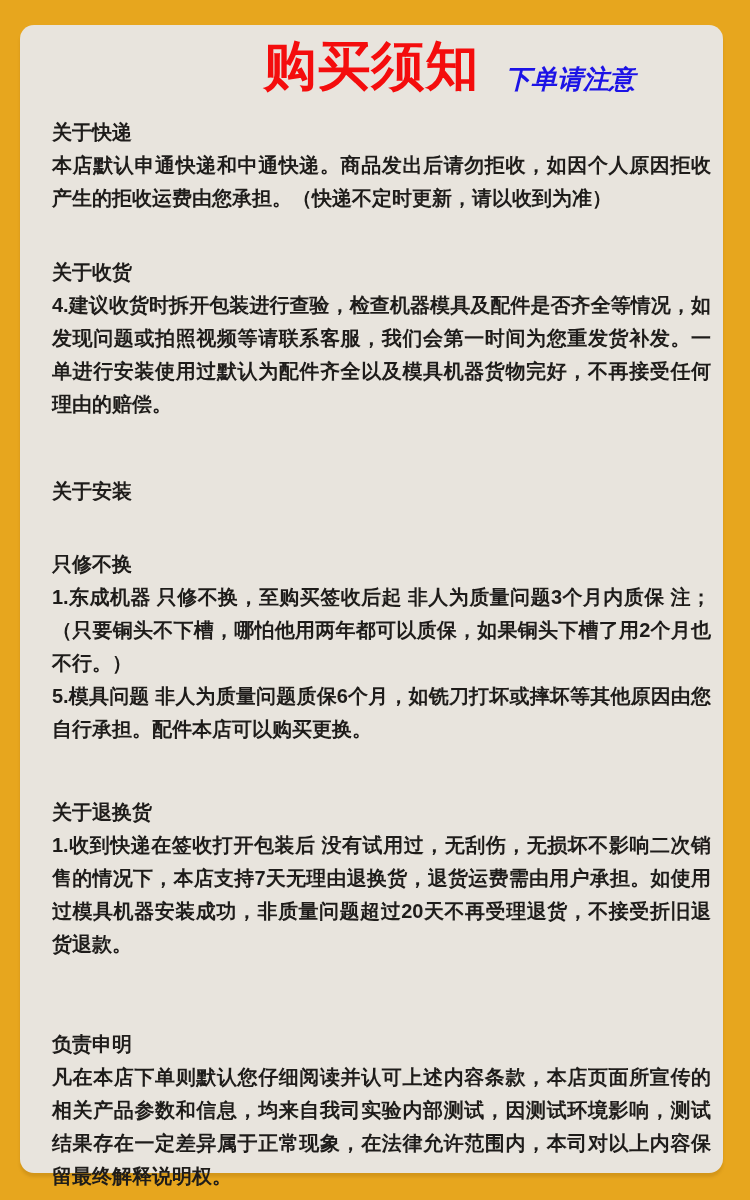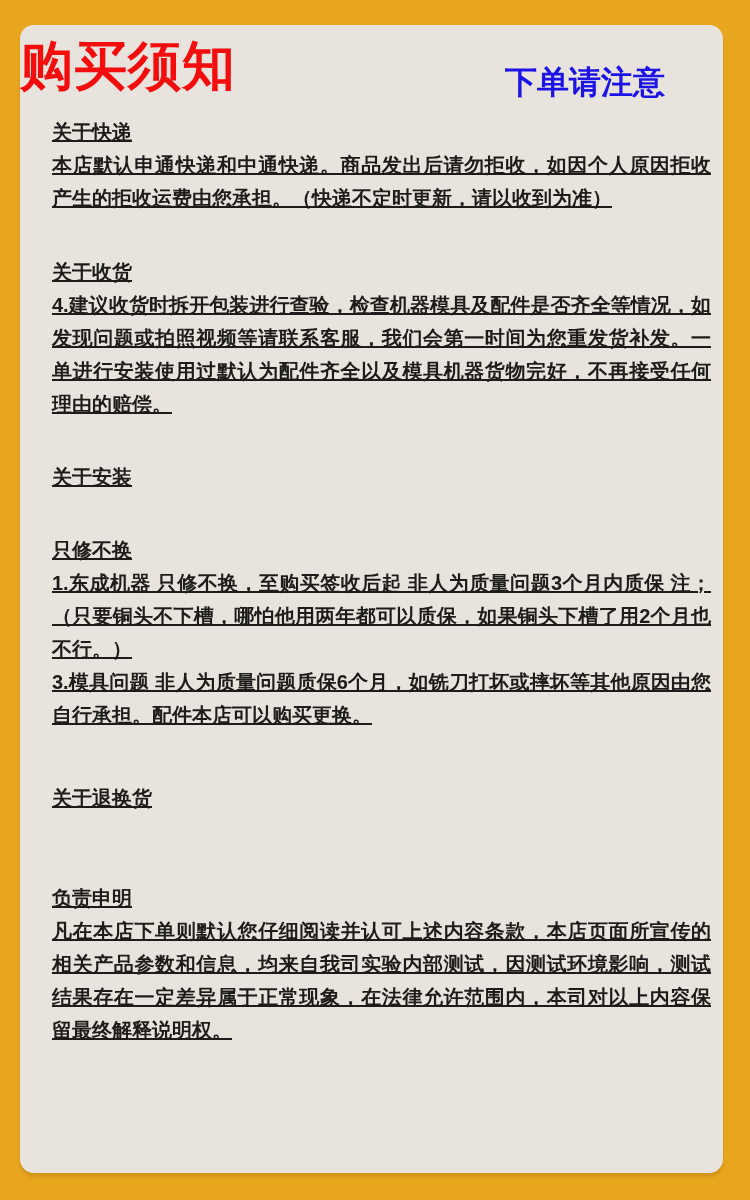--- a/index.html
+++ b/index.html
@@ -20,54 +20,55 @@
     box-sizing: border-box;
   }
   .header {
     position: relative;
     height: 86px;
   }
   .title {
     position: absolute;
     left: 0; top: 14px; width: 100%;
     margin: 0;
-    text-align: left;
+    text-align: center;
     font-size: 53px;
     line-height: 1;
     font-weight: 800;
     letter-spacing: 1px;
     color: #F40D0D;
   }
   .subtitle {
     position: absolute;
     left: 485px; top: 41px;
-    font-size: 32px;
+    font-size: 26px;
     line-height: 1;
     font-weight: 700;
     color: #1C13E6;
     white-space: nowrap;
+    font-style: italic;
   }
   .content {
     padding: 5px 12px 0 32px;
     font-size: 20px;
     line-height: 33px;
     font-weight: 600;
     color: #1E1C1A;
     text-align: justify;
   }
-  .section { margin-bottom: 41px; text-decoration: underline; }
+  .section { margin-bottom: 41px; }
   .section .heading {
     margin: 0;
     font-size: 20px;
     line-height: 33px;
     font-weight: 700;
     text-align: left;
   }
   .section p { margin: 0; }
-  .sec-2 { margin-bottom: 40px; }
+  .sec-2 { margin-bottom: 54px; }
   .sec-3 { margin-bottom: 40px; }
   .sec-4 { margin-bottom: 50px; }
   .sec-5 { margin-bottom: 67px; }
   .sec-6 { margin-bottom: 0; }
 </style>
 </head>
 <body>
 
 <div class="panel">
 
@@ -88,25 +89,26 @@
       <p>4.建议收货时拆开包装进行查验，检查机器模具及配件是否齐全等情况，如发现问题或拍照视频等请联系客服，我们会第一时间为您重发货补发。一单进行安装使用过默认为配件齐全以及模具机器货物完好，不再接受任何理由的赔偿。</p>
     </div>
 
     <div class="section sec-3">
       <h2 class="heading">关于安装</h2>
     </div>
 
     <div class="section sec-4">
       <h2 class="heading">只修不换</h2>
       <p>1.东成机器 只修不换，至购买签收后起 非人为质量问题3个月内质保 注；（只要铜头不下槽，哪怕他用两年都可以质保，如果铜头下槽了用2个月也不行。）</p>
-      <p>3.模具问题 非人为质量问题质保6个月，如铣刀打坏或摔坏等其他原因由您自行承担。配件本店可以购买更换。</p>
+      <p>5.模具问题 非人为质量问题质保6个月，如铣刀打坏或摔坏等其他原因由您自行承担。配件本店可以购买更换。</p>
     </div>
 
     <div class="section sec-5">
       <h2 class="heading">关于退换货</h2>
+      <p>1.收到快递在签收打开包装后 没有试用过，无刮伤，无损坏不影响二次销售的情况下，本店支持7天无理由退换货，退货运费需由用户承担。如使用过模具机器安装成功，非质量问题超过20天不再受理退货，不接受折旧退货退款。</p>
     </div>
 
     <div class="section sec-6">
       <h2 class="heading">负责申明</h2>
       <p>凡在本店下单则默认您仔细阅读并认可上述内容条款，本店页面所宣传的相关产品参数和信息，均来自我司实验内部测试，因测试环境影响，测试结果存在一定差异属于正常现象，在法律允许范围内，本司对以上内容保留最终解释说明权。</p>
     </div>
 
   </div>
 </div>
 

